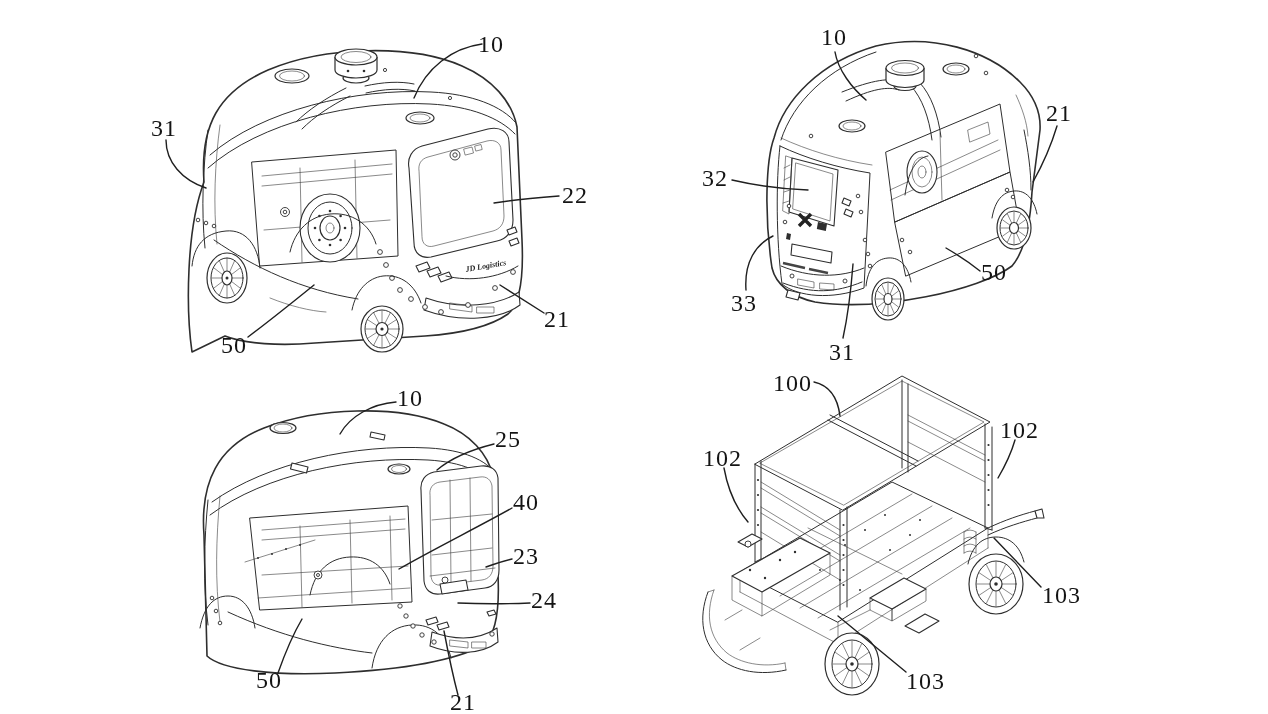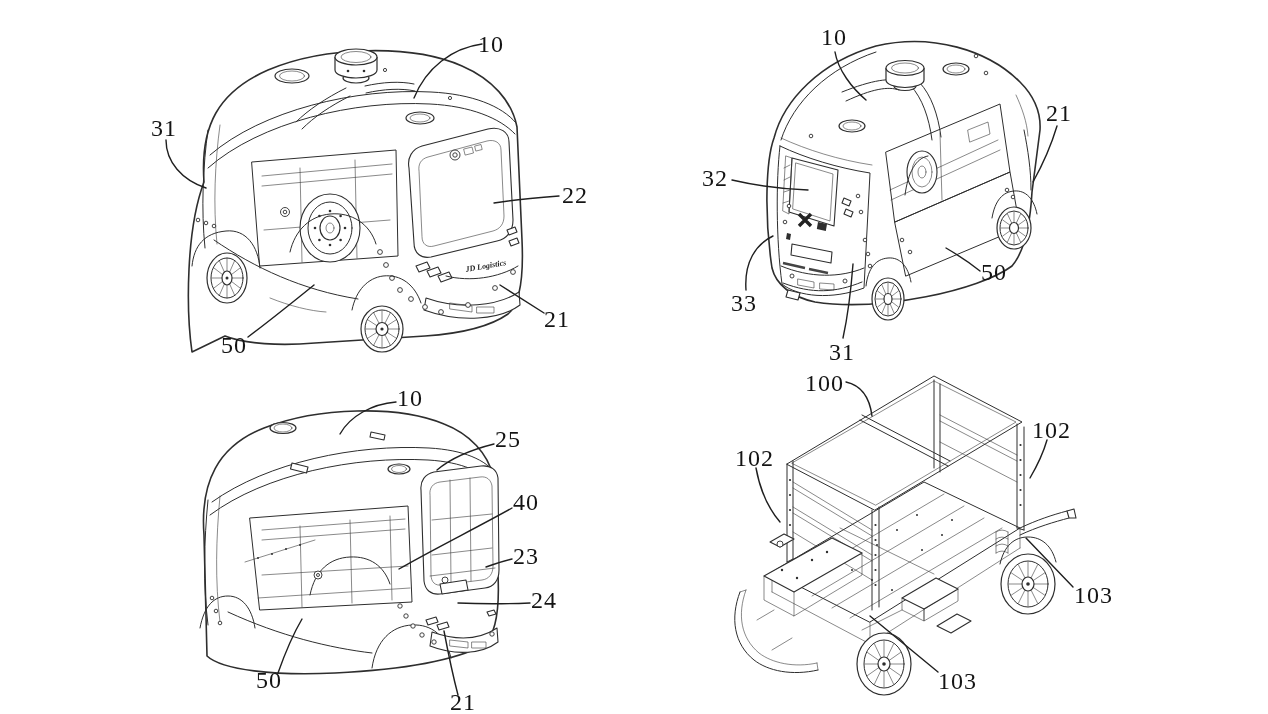--- a/index.html
+++ b/index.html
@@ -329,21 +329,21 @@
       <text class="ref" x="247" y="36">10</text>
       <text class="ref" x="345" y="77">25</text>
       <text class="ref" x="363" y="140">40</text>
       <text class="ref" x="363" y="194">23</text>
       <text class="ref" x="381" y="238">24</text>
       <text class="ref" x="106" y="318">50</text>
       <text class="ref" x="300" y="340">21</text>
     </svg>
   </div>
 
-  <div class="fig" style="left:712px;top:360px;width:480px;height:354px">
+  <div class="fig" style="left:680px;top:360px;width:480px;height:354px">
     <svg width="480" height="354" viewBox="0 0 480 354">
 
       <g>
         <path class="ln" d="M75,104 L222,16 L310,62 L163,150 Z"></path>
         <path class="tn" d="M80,103 L222,21 L304,62 L164,145 Z"></path>
         <path class="ln" d="M148,60 L236,106 M150,55 L238,101"></path>
       </g>
 
       <g>
         <path class="ln" d="M75,104 L75,202 M81,101 L81,199 M75,202 L81,199"></path>

